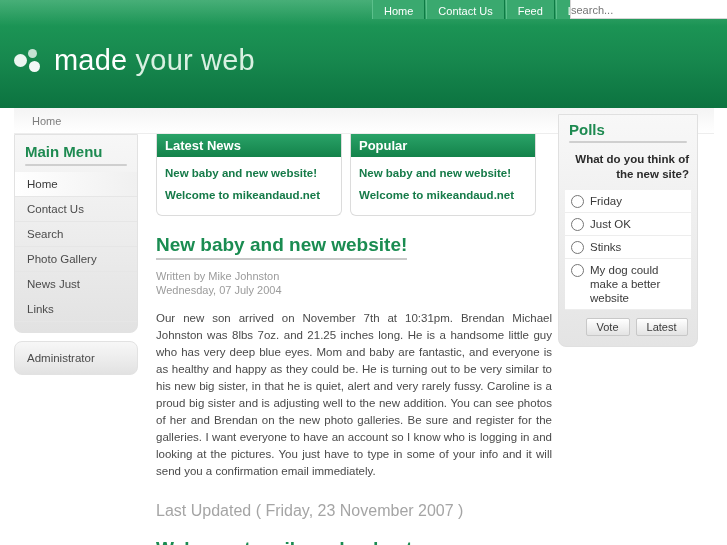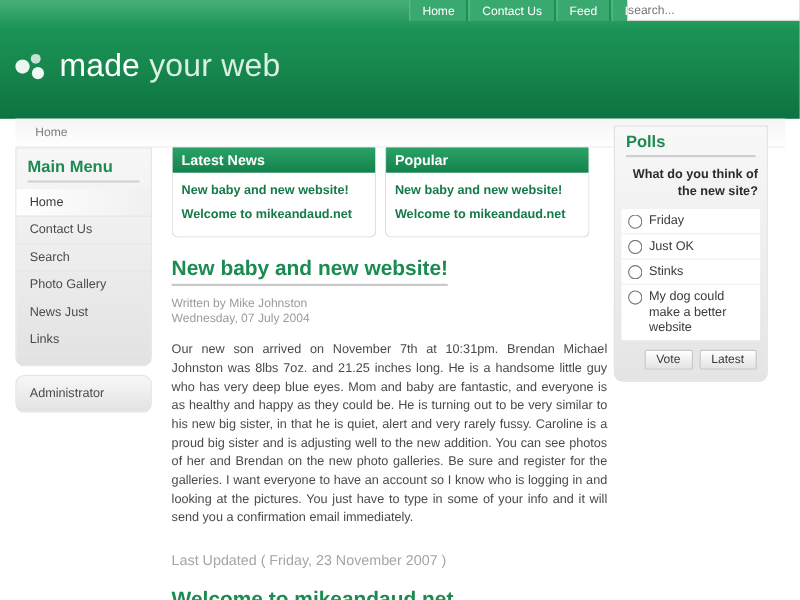--- a/index.html
+++ b/index.html
@@ -158,21 +158,21 @@
     padding-bottom: 2px;
   }
   .article .meta {
     font-size: 11px; color: #9b9b9b; margin: 2px 0;
   }
   .article .body {
     font-size: 11.5px; color: #4a4a4a; line-height: 17px;
     margin-top: 14px; text-align: justify;
   }
   .article .updated {
-    font-size: 13px; color: #a5a5a5; margin-top: 22px;
+    font-size: 16px; color: #a5a5a5; margin-top: 22px;
   }
 
   
   .rightcol {
     position: absolute; left: 544px; top: 6px; width: 140px;
   }
   .rmodule {
     background: linear-gradient(to bottom, #f8f8f8 0%, #efefef 45%, #e4e4e4 100%);
     border: 1px solid #e0e0e0;
     border-radius: 0 0 8px 8px;

